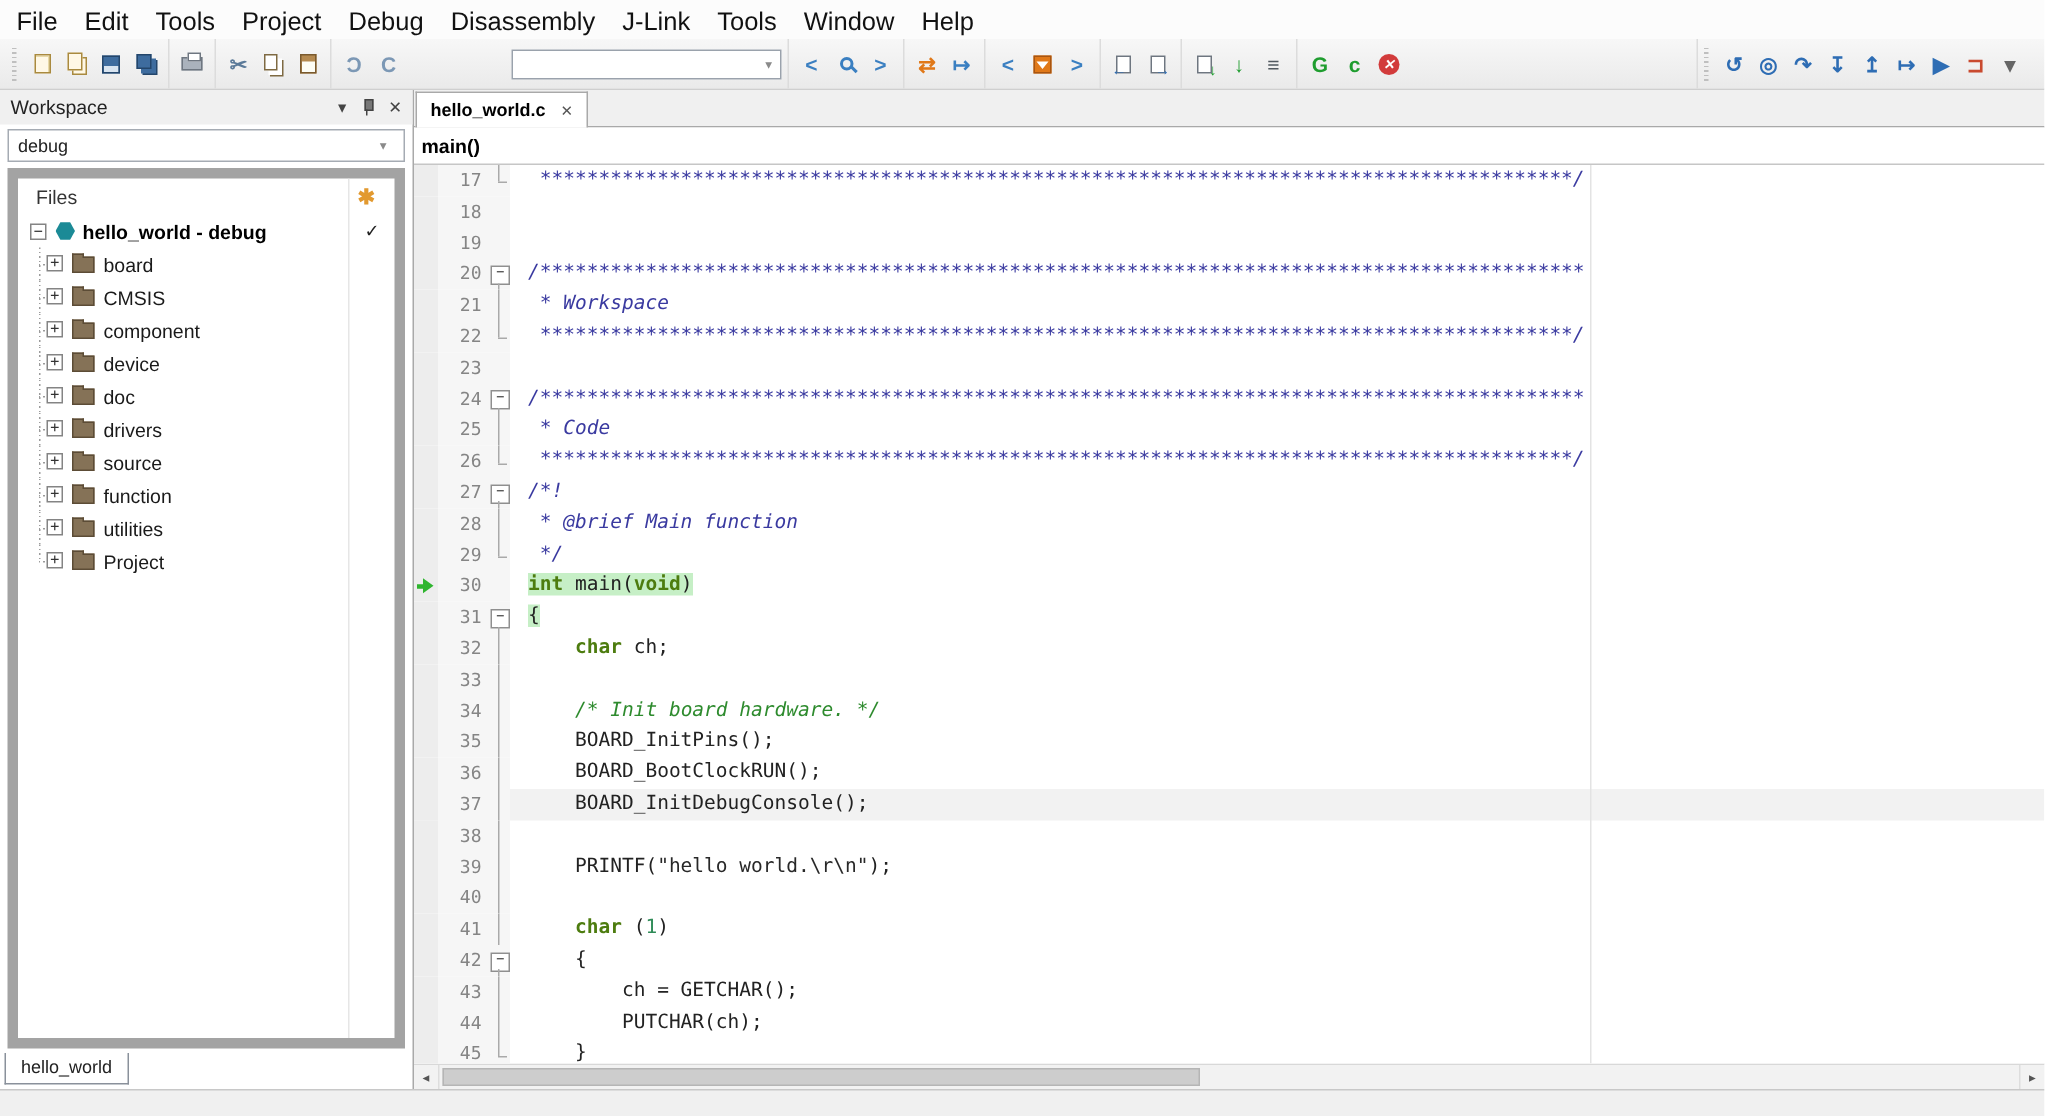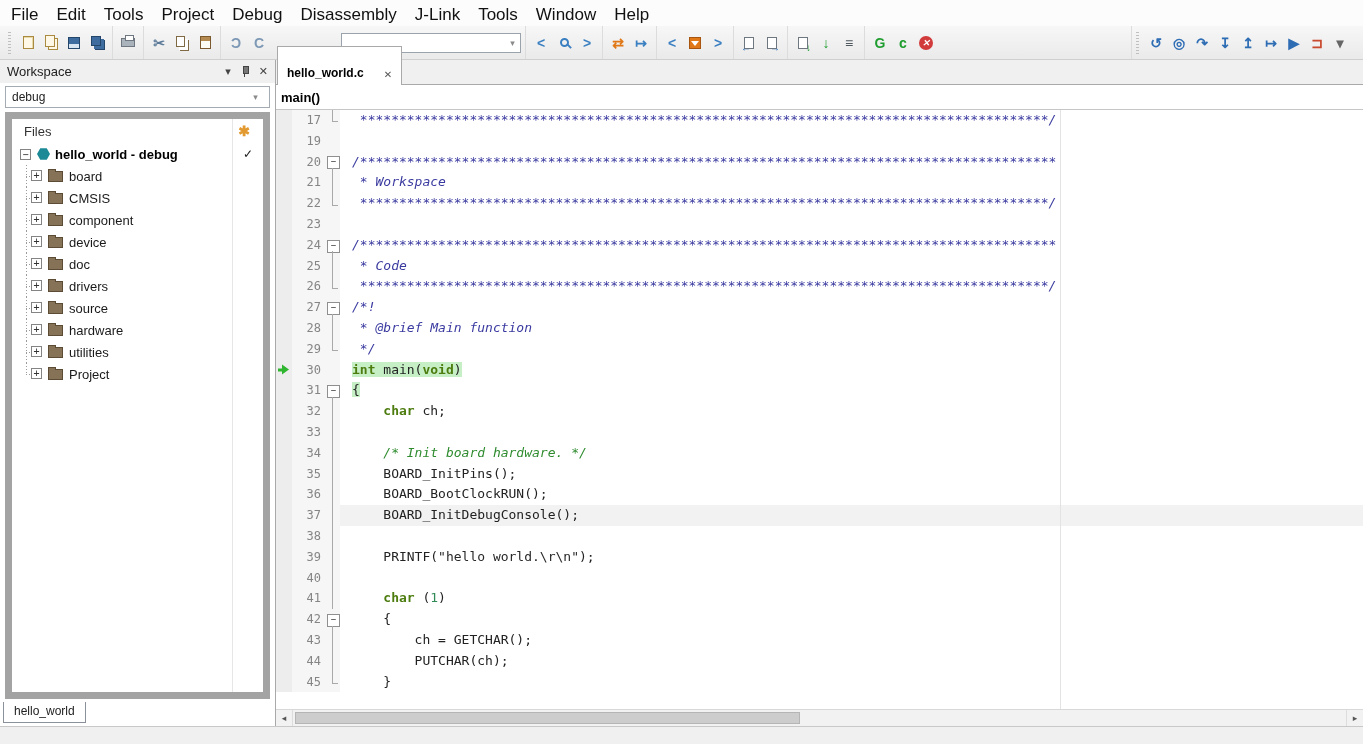--- a/index.html
+++ b/index.html
@@ -101,22 +101,22 @@
   .i-folder::before { content:""; position:absolute; left:-1px; top:-3px; width:6px; height:2px;
         background:#857257; border:1px solid #5C4C36; border-bottom:none; }
   .ws-tabbar { height:24px; display:flex; align-items:flex-start; padding-left:3px; }
   .ws-tab { border:1px solid #8A919B; border-top:none; background:#fff;
         padding:2px 10px 4px; font-size:12px; color:#222; }
 
   
   #ed { flex:1; display:flex; flex-direction:column; min-width:0; background:#fff; }
   .ed-tabbar { height:25px; background:#F0F0F0; border-bottom:1px solid #A9A9A9;
         display:flex; align-items:flex-end; padding-left:1px; flex:none; }
-  .ed-tab { display:flex; align-items:flex-end; gap:20px; background:#fff;
-        border:1px solid #A9A9A9; border-bottom:none; padding:19px 9px 5px;
+  .ed-tab { display:flex; align-items:flex-end; gap:10px; background:#fff;
+        border:1px solid #A9A9A9; border-bottom:none; padding:4px 9px 5px;
         font-size:12px; font-weight:bold; margin-bottom:-1px; position:relative; z-index:1; }
   .tab-close { font-weight:normal; color:#555; font-size:10px; }
   .fn-bar { height:25px; background:#fff; border-bottom:1px solid #C6C6C6; flex:none;
         display:flex; align-items:center; padding-left:5px; font-weight:bold; font-size:13px; }
   .code-wrap { flex:1; position:relative; background:#fff; overflow:hidden; }
   .margin-line { position:absolute; left:784px; top:0; bottom:0; width:1px;
         background:#E3E3E3; pointer-events:none; }
   .code-row { display:flex; height:20.8px; font:13px/20.8px "DejaVu Sans Mono",monospace; }
   .code-row.row-hl { background:#F2F2F2; }
   .g-exec { width:16px; flex:none; background:#EDEDED; position:relative; }
@@ -326,21 +326,21 @@
               <span>drivers</span>
             </div>
             <div class="t-row">
               <span class="t-exp">+</span>
               <span class="i-folder"></span>
               <span>source</span>
             </div>
             <div class="t-row">
               <span class="t-exp">+</span>
               <span class="i-folder"></span>
-              <span>hardware</span>
+              <span>function</span>
             </div>
             <div class="t-row">
               <span class="t-exp">+</span>
               <span class="i-folder"></span>
               <span>utilities</span>
             </div>
             <div class="t-row">
               <span class="t-exp">+</span>
               <span class="i-folder"></span>
               <span>Project</span>
@@ -364,20 +364,26 @@
         <span>main()</span>
       </div>
       <div class="code-wrap">
         <div class="margin-line"></div>
         <div id="code">
             <div class="code-row">
               <span class="g-exec"></span>
               <span class="g-num">17</span>
               <span class="g-fold f-end"></span>
               <span class="g-text"><span class="tk-cmt"> ****************************************************************************************/</span></span>
+            </div>
+            <div class="code-row">
+              <span class="g-exec"></span>
+              <span class="g-num">18</span>
+              <span class="g-fold"></span>
+              <span class="g-text"></span>
             </div>
             <div class="code-row">
               <span class="g-exec"></span>
               <span class="g-num">19</span>
               <span class="g-fold"></span>
               <span class="g-text"></span>
             </div>
             <div class="code-row">
               <span class="g-exec"></span>
               <span class="g-num">20</span>

